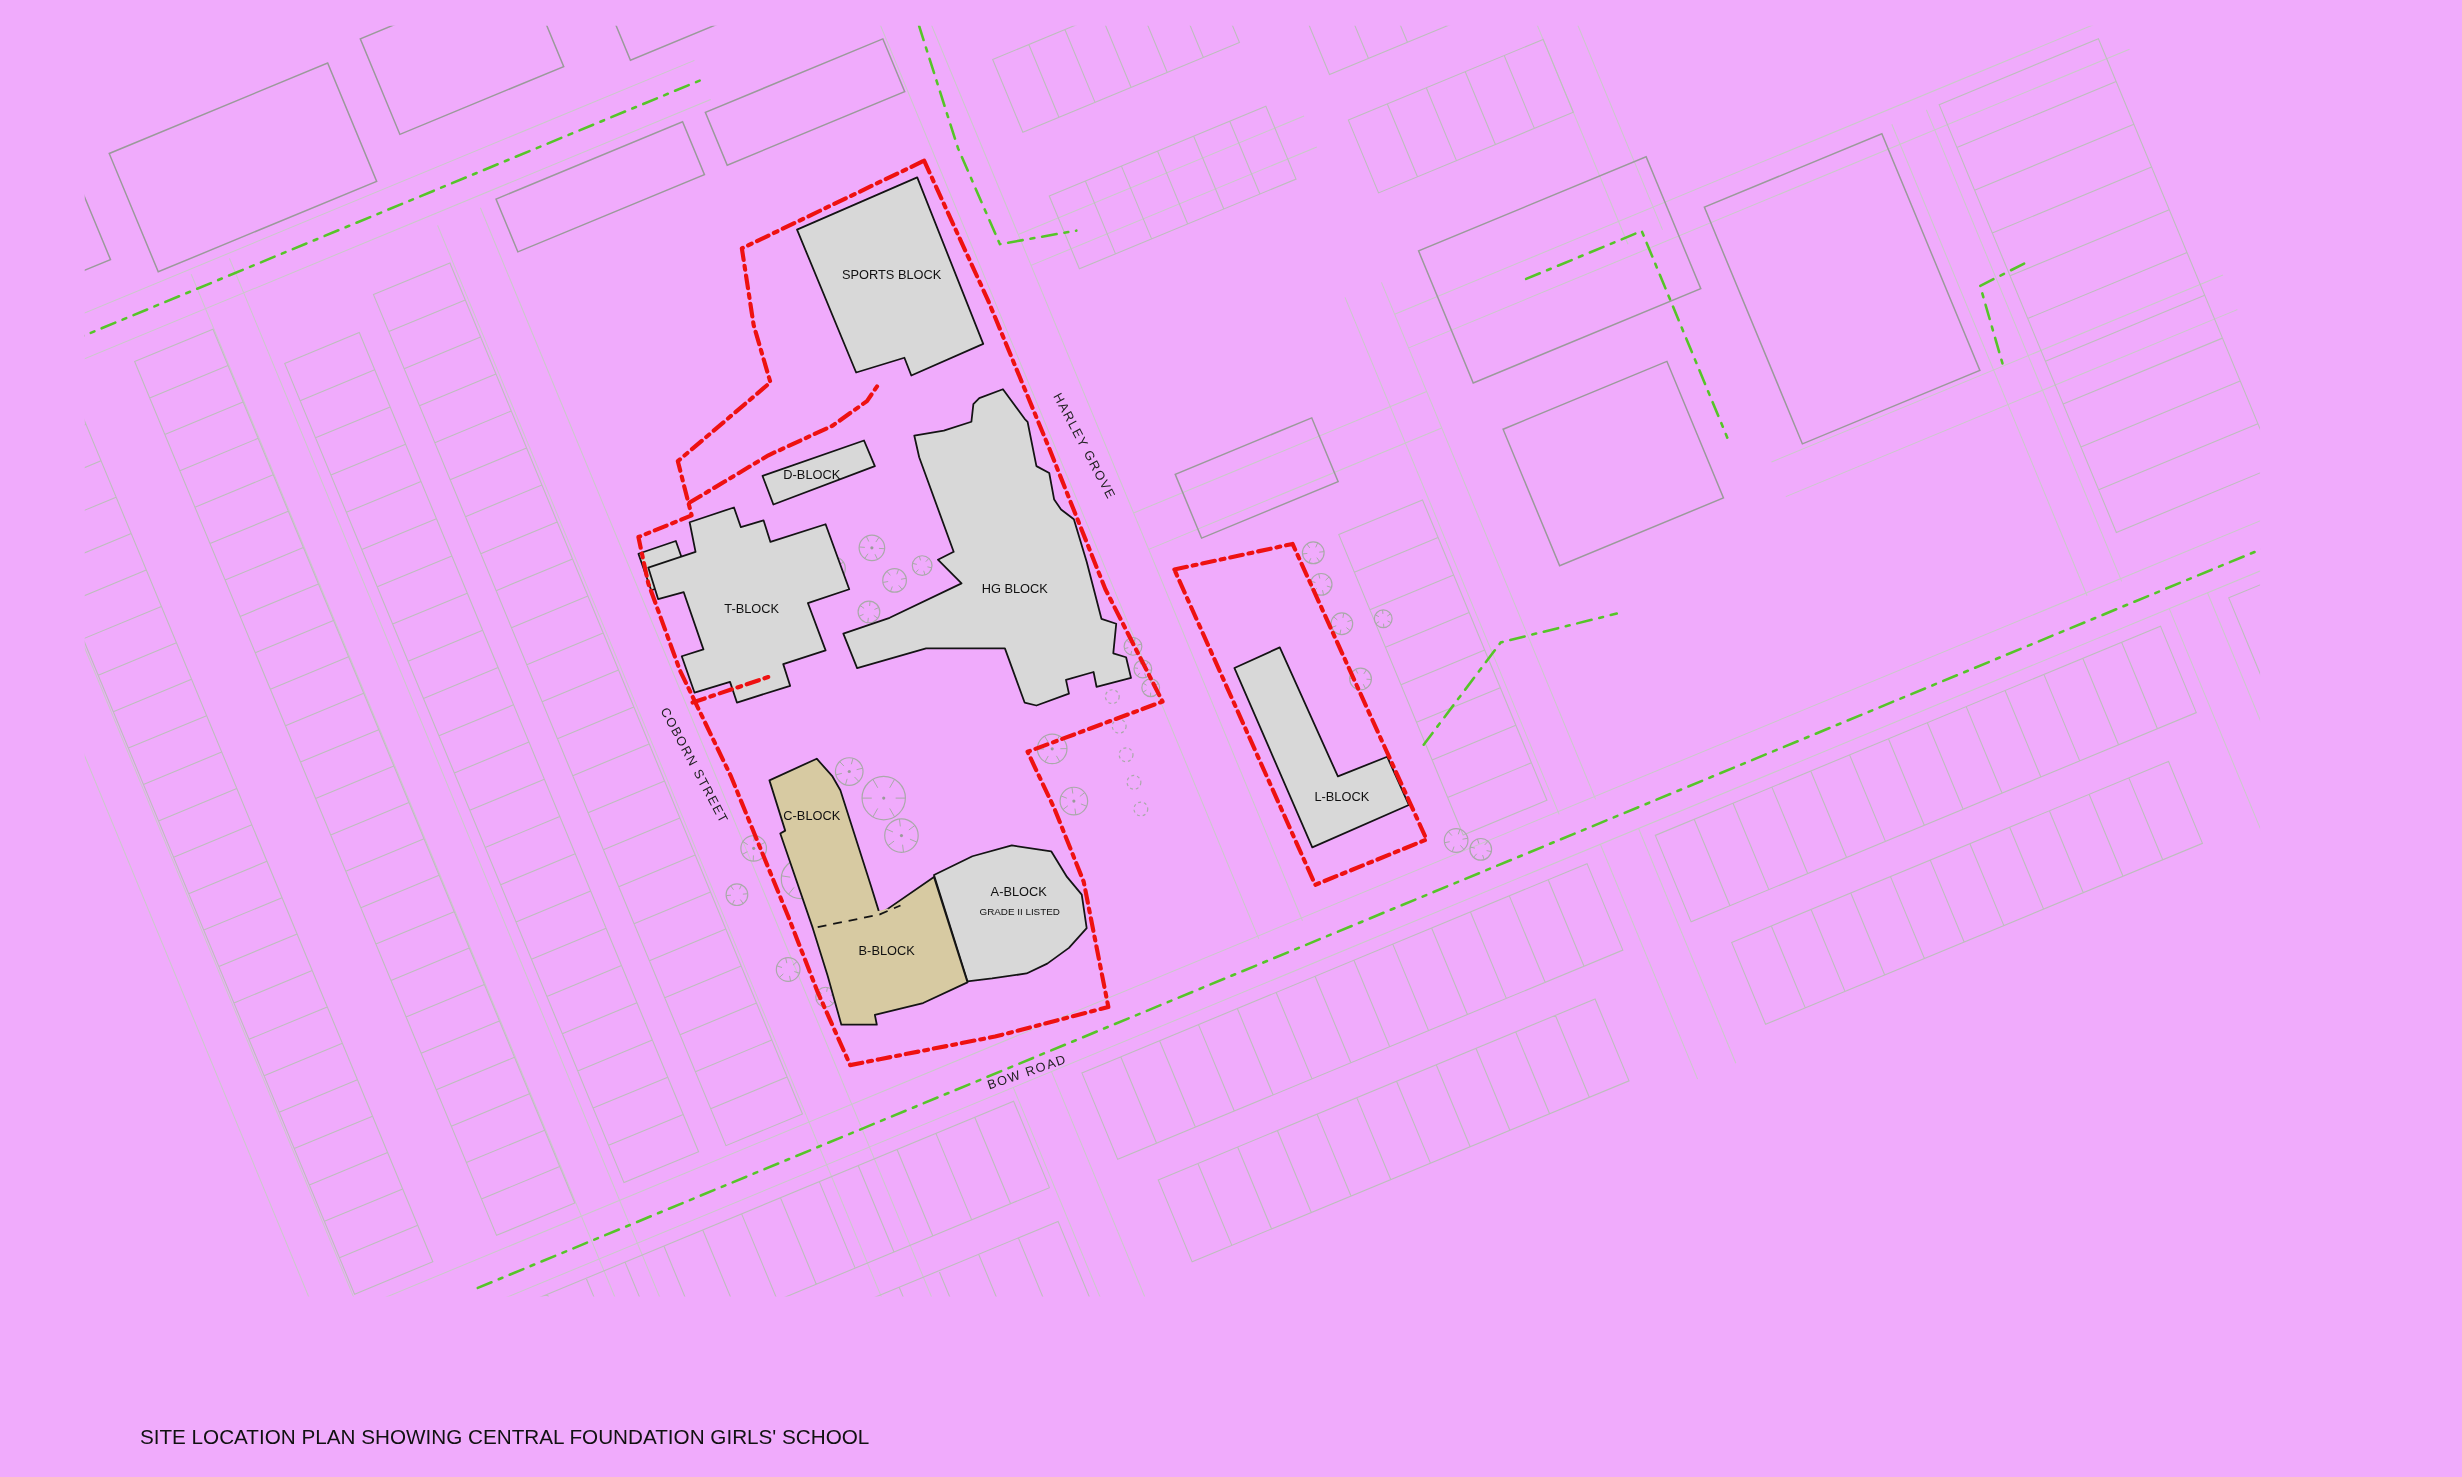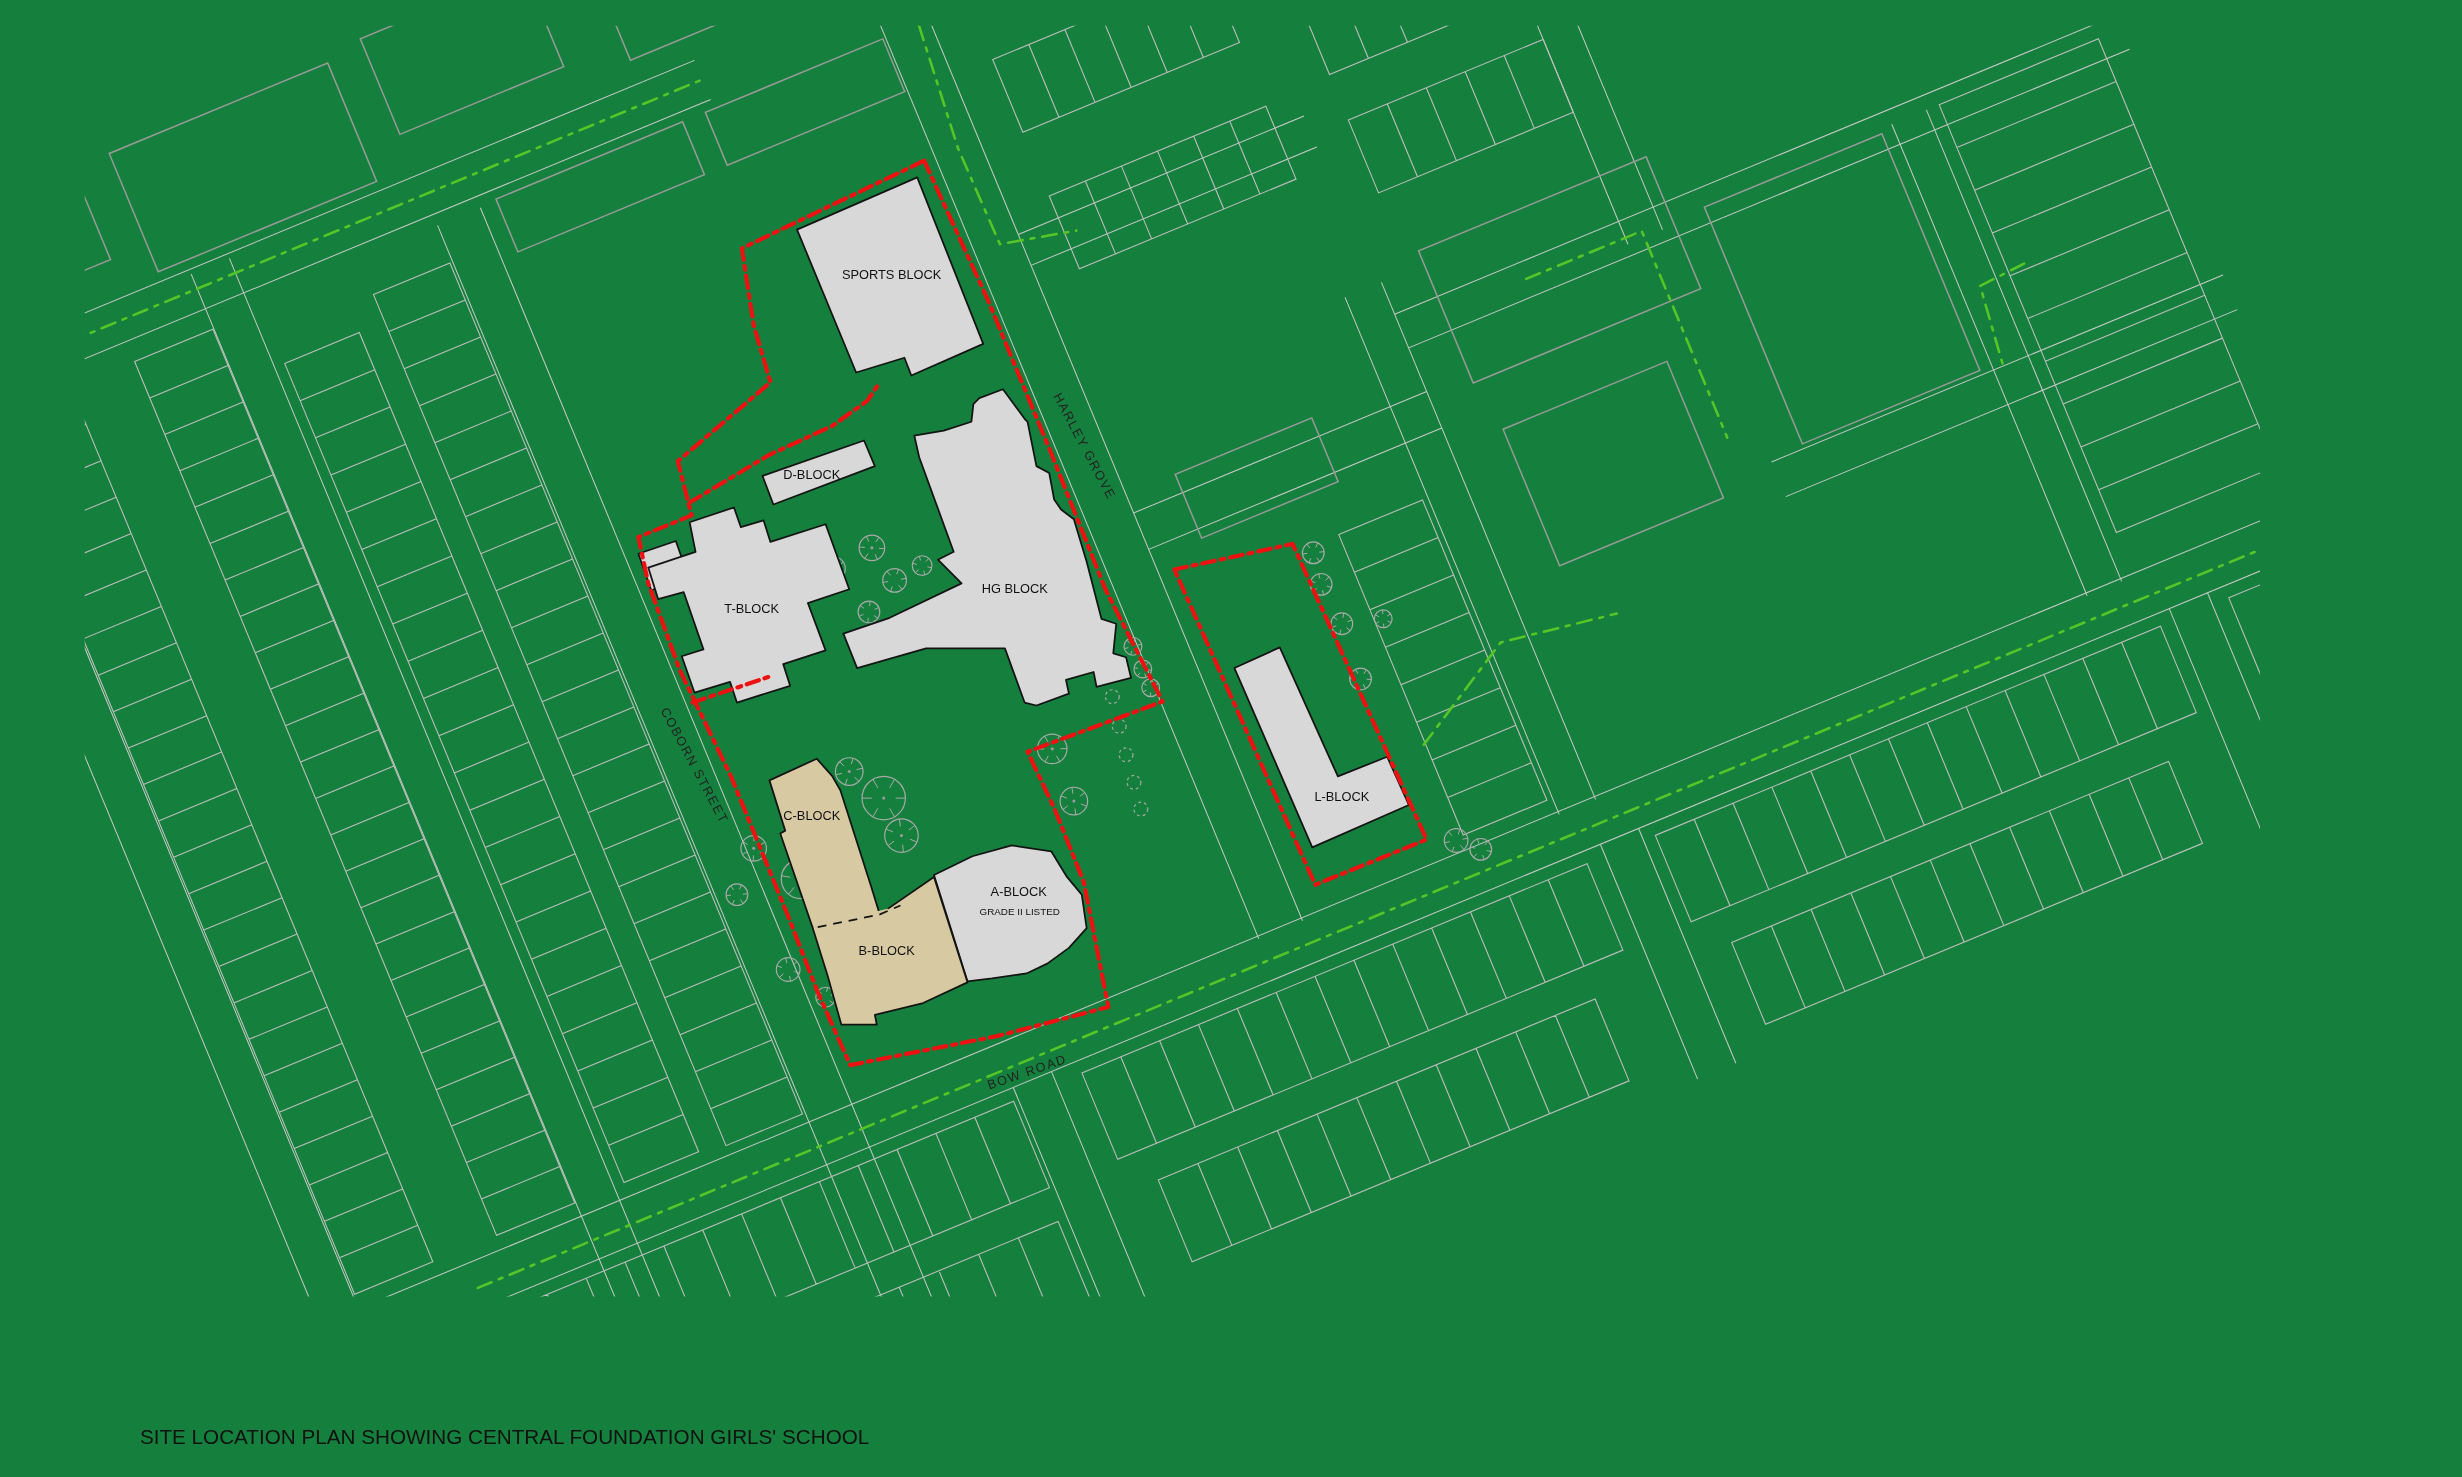--- a/index.html
+++ b/index.html
@@ -1,16 +1,16 @@
 <!DOCTYPE html>
 <html><head>
 <meta charset="utf-8">
 <style>
   html,body{margin:0;padding:0;background:#ffffff;}
-  #stage{position:relative;width:2463px;height:1478px;background:#15803d;overflow:hidden;
+  #stage{position:relative;width:2463px;height:1478px;background:#f0abfc;overflow:hidden;
          font-family:"Liberation Sans", sans-serif;}
   svg{position:absolute;left:0;top:0;}
   text{font-family:"Liberation Sans", sans-serif;fill:#111;}
   .blocklabel{font-size:13px;}
   .sublabel{font-size:10px;}
   .streetlabel{font-size:13px;letter-spacing:1.5px;fill:#222;}
   .titlelabel{font-size:21px;fill:#111;}
 </style>
 </head>
 <body>

